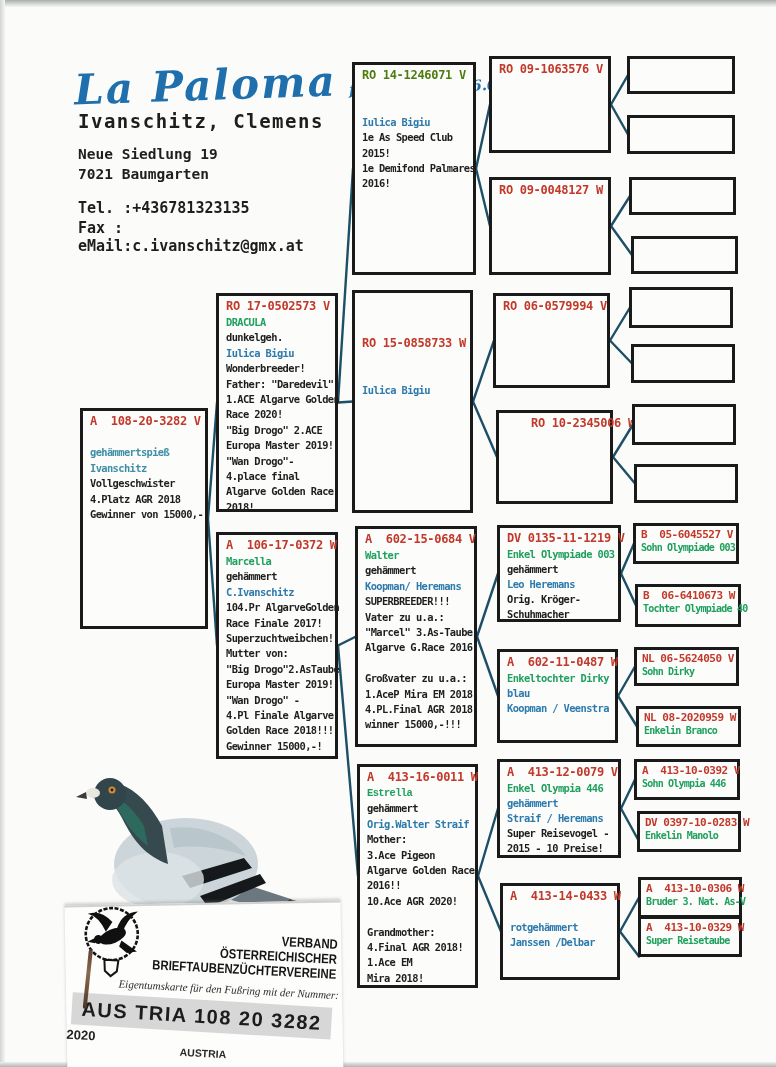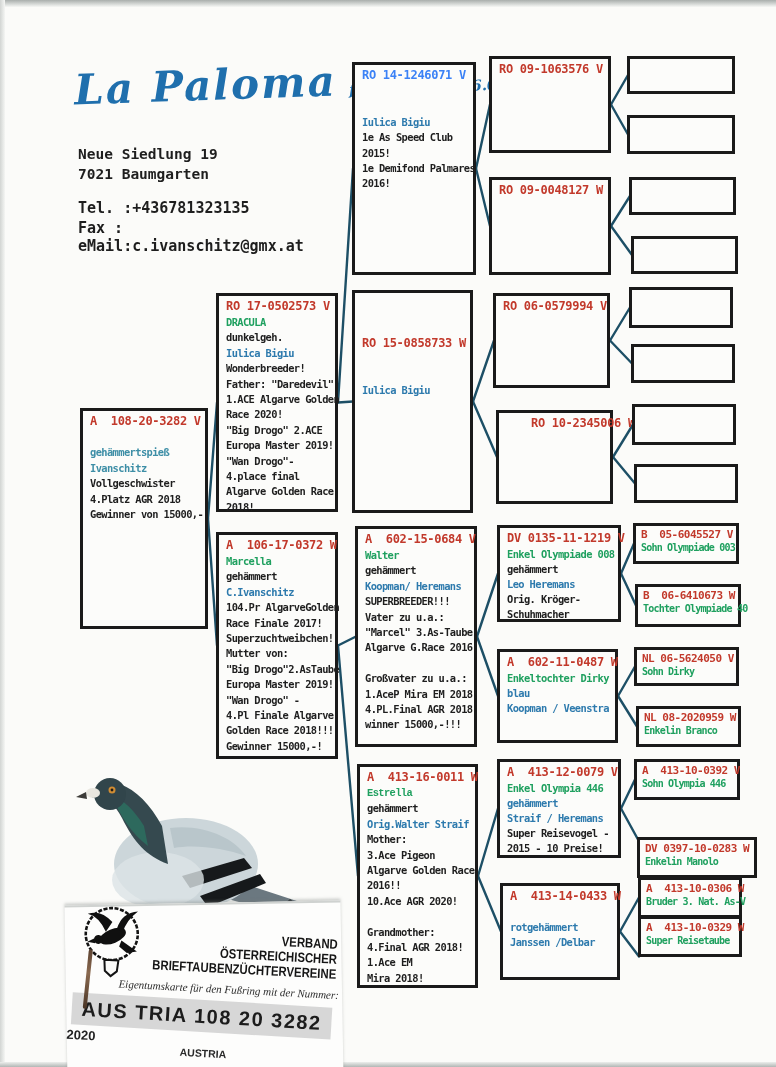--- a/index.html
+++ b/index.html
@@ -97,20 +97,21 @@
       <line x1="621" y1="573.5" x2="636" y2="605.5" stroke="#1d4f66" stroke-width="2.4" stroke-linecap="round"></line>
       <line x1="618" y1="696" x2="635" y2="666.5" stroke="#1d4f66" stroke-width="2.4" stroke-linecap="round"></line>
       <line x1="618" y1="696" x2="637" y2="726.5" stroke="#1d4f66" stroke-width="2.4" stroke-linecap="round"></line>
       <line x1="621" y1="808.5" x2="635" y2="779.5" stroke="#1d4f66" stroke-width="2.4" stroke-linecap="round"></line>
       <line x1="621" y1="808.5" x2="638" y2="839.5" stroke="#1d4f66" stroke-width="2.4" stroke-linecap="round"></line>
       <line x1="620" y1="931.5" x2="639" y2="897.5" stroke="#1d4f66" stroke-width="2.4" stroke-linecap="round"></line>
       <line x1="620" y1="931.5" x2="639" y2="956.5" stroke="#1d4f66" stroke-width="2.4" stroke-linecap="round"></line>
     </svg>
 
   <div class="logo"><span>La Paloma</span><span class="sfx">für Windows V6.01</span></div>
+  <div class="owner">Ivanschitz, Clemens</div>
   <div class="addr1">Neue Siedlung 19</div>
   <div class="addr2">7021 Baumgarten</div>
   <div class="tel">Tel. :+436781323135</div>
   <div class="fax">Fax :</div>
   <div class="email">eMail:c.ivanschitz@gmx.at</div>
 
   <div id="boxes">
       <div class="pbox" style="left: 80px; top: 408px; width: 128px; height: 221px;">
         <div class="ring" style="color: rgb(194, 57, 43);">A  108-20-3282 V</div>
         <div class="bl" style="color: rgb(30, 30, 30);">&nbsp;</div>
@@ -146,21 +147,21 @@
         <div class="bl" style="color: rgb(30, 30, 30);">Superzuchtweibchen!</div>
         <div class="bl" style="color: rgb(30, 30, 30);">Mutter von:</div>
         <div class="bl" style="color: rgb(30, 30, 30);">"Big Drogo"2.AsTaube</div>
         <div class="bl" style="color: rgb(30, 30, 30);">Europa Master 2019!</div>
         <div class="bl" style="color: rgb(30, 30, 30);">"Wan Drogo" -</div>
         <div class="bl" style="color: rgb(30, 30, 30);">4.Pl Finale Algarve</div>
         <div class="bl" style="color: rgb(30, 30, 30);">Golden Race 2018!!!</div>
         <div class="bl" style="color: rgb(30, 30, 30);">Gewinner 15000,-!</div>
       </div>
       <div class="pbox" style="left: 352px; top: 62px; width: 124px; height: 213px;">
-        <div class="ring" style="color: #3b82f6;">RO 14-1246071 V</div>
+        <div class="ring" style="color: #4d7c0f;">RO 14-1246071 V</div>
         <div class="bl" style="color: rgb(30, 30, 30);">&nbsp;</div>
         <div class="bl" style="color: rgb(30, 30, 30);">&nbsp;</div>
         <div class="bl" style="color: rgb(45, 122, 173);">Iulica Bigiu</div>
         <div class="bl" style="color: rgb(30, 30, 30);">1e As Speed Club</div>
         <div class="bl" style="color: rgb(30, 30, 30);">2015!</div>
         <div class="bl" style="color: rgb(30, 30, 30);">1e Demifond Palmares</div>
         <div class="bl" style="color: rgb(30, 30, 30);">2016!</div>
       </div>
       <div class="pbox" style="left: 352px; top: 290px; width: 121px; height: 223px;">
         <div class="ring" style="color: rgb(194, 57, 43); margin-top: 40px;">RO 15-0858733 W</div>
@@ -206,21 +207,21 @@
         <div class="ring" style="color: rgb(194, 57, 43);">RO 09-0048127 W</div>
       </div>
       <div class="pbox compact" style="left: 493px; top: 293px; width: 117px; height: 95px;">
         <div class="ring" style="color: rgb(194, 57, 43);">RO 06-0579994 V</div>
       </div>
       <div class="pbox compact" style="left: 496px; top: 410px; width: 117px; height: 94px; padding-left: 32px;">
         <div class="ring" style="color: rgb(194, 57, 43);">RO 10-2345006 W</div>
       </div>
       <div class="pbox compact" style="left: 497px; top: 525px; width: 124px; height: 97px;">
         <div class="ring" style="color: rgb(194, 57, 43);">DV 0135-11-1219 V</div>
-        <div class="bl" style="color: rgb(31, 160, 95);">Enkel Olympiade 008</div>
+        <div class="bl" style="color: rgb(31, 160, 95);">Enkel Olympiade 003</div>
         <div class="bl" style="color: rgb(30, 30, 30);">gehämmert</div>
         <div class="bl" style="color: rgb(45, 122, 173);">Leo Heremans</div>
         <div class="bl" style="color: rgb(30, 30, 30);">Orig. Kröger-</div>
         <div class="bl" style="color: rgb(30, 30, 30);">Schuhmacher</div>
       </div>
       <div class="pbox compact" style="left: 497px; top: 649px; width: 121px; height: 94px;">
         <div class="ring" style="color: rgb(194, 57, 43);">A  602-11-0487 W</div>
         <div class="bl" style="color: rgb(31, 160, 95);">Enkeltochter Dirky</div>
         <div class="bl" style="color: rgb(45, 122, 173);">blau</div>
         <div class="bl" style="color: rgb(45, 122, 173);">Koopman / Veenstra</div>
@@ -260,21 +261,21 @@
         <div class="bl" style="color: rgb(31, 160, 95);">Sohn Dirky</div>
       </div>
       <div class="sbox" style="left: 636px; top: 706px; width: 105px; height: 41px;">
         <div class="ring" style="color: rgb(194, 57, 43);">NL 08-2020959 W</div>
         <div class="bl" style="color: rgb(31, 160, 95);">Enkelin Branco</div>
       </div>
       <div class="sbox" style="left: 634px; top: 759px; width: 106px; height: 41px;">
         <div class="ring" style="color: rgb(194, 57, 43);">A  413-10-0392 V</div>
         <div class="bl" style="color: rgb(31, 160, 95);">Sohn Olympia 446</div>
       </div>
-      <div class="sbox" style="left: 637px; top: 837px; width: 120px; height: 41px;">
+      <div class="sbox" style="left: 637px; top: 811px; width: 104px; height: 41px;">
         <div class="ring" style="color: rgb(194, 57, 43);">DV 0397-10-0283 W</div>
         <div class="bl" style="color: rgb(31, 160, 95);">Enkelin Manolo</div>
       </div>
       <div class="sbox" style="left: 638px; top: 877px; width: 104px; height: 41px;">
         <div class="ring" style="color: rgb(194, 57, 43);">A  413-10-0306 W</div>
         <div class="bl" style="color: rgb(31, 160, 95);">Bruder 3. Nat. As-V</div>
       </div>
       <div class="sbox" style="left: 638px; top: 916px; width: 104px; height: 41px;">
         <div class="ring" style="color: rgb(194, 57, 43);">A  413-10-0329 W</div>
         <div class="bl" style="color: rgb(31, 160, 95);">Super Reisetaube</div>

